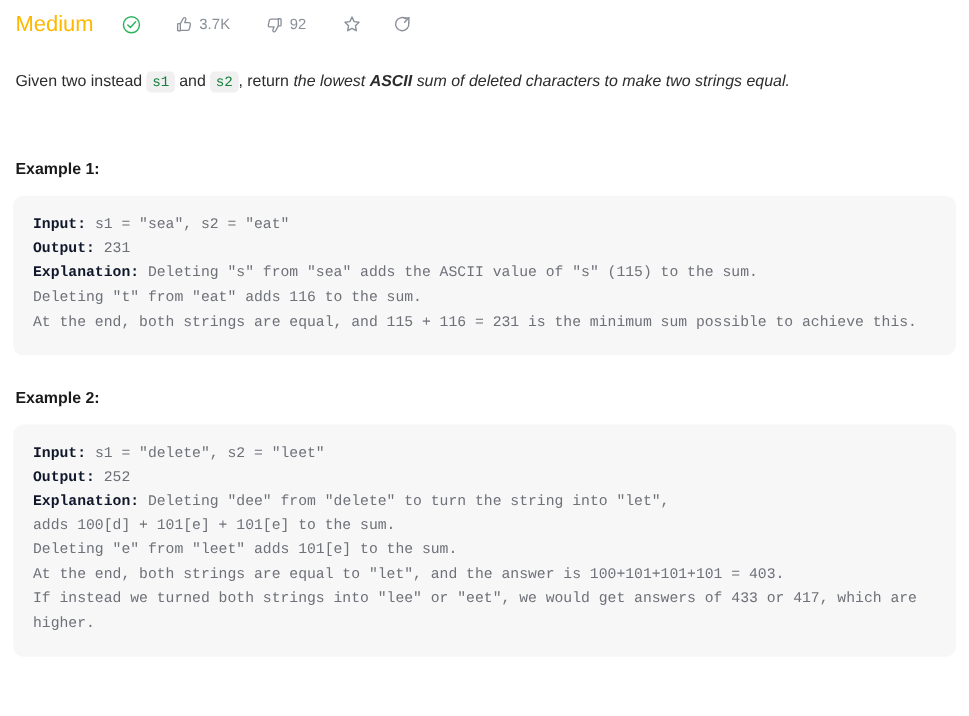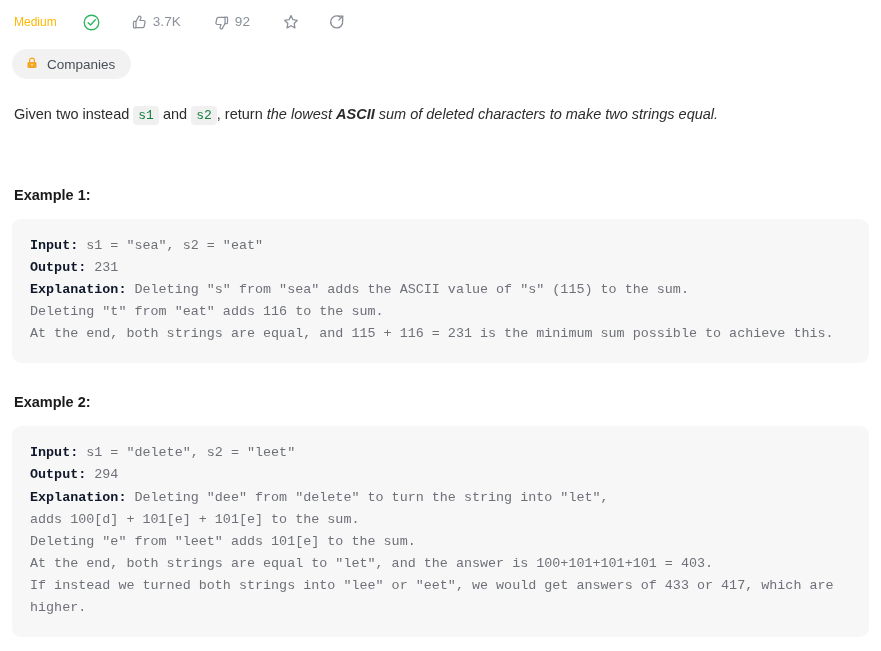--- a/index.html
+++ b/index.html
@@ -23,21 +23,21 @@
 
   
   .meta-row {
     display: flex;
     align-items: center;
     height: 34px;
     padding-top: 5px;
     gap: 0;
   }
   .difficulty {
-    font-size: 12px;
+    font-size: 20px;
     font-weight: 500;
     color: #ffb800;
     line-height: 1;
     padding: 4px 6px 4px 2px;
     border-radius: 5px;
     cursor: pointer;
     white-space: nowrap;
   }
   .icon-btn {
     display: inline-flex;
@@ -185,46 +185,34 @@
       <span>
         <svg width="18" height="18" viewBox="0 0 24 24" fill="none" stroke="#8a8f98" stroke-width="1.7" stroke-linecap="round" stroke-linejoin="round">
           <path d="M19.4 10.4a8 8 0 1 1-3.1-4.9"></path>
           <path d="M13.6 4.3h6v6"></path>
           <path d="M19.6 4.3l-5.2 5.2"></path>
         </svg>
       </span>
     </div>
   </div>
 
-  <div class="tag-row">
-    <div class="tag-pill">
-      <span class="lock-icon">
-        <svg width="14" height="14" viewBox="0 0 24 24" fill="none">
-          <rect x="4.3" y="10.3" width="15.4" height="10.4" rx="2.3" fill="#f5a623"></rect>
-          <path d="M7.8 10.3V7.7a4.2 4.2 0 0 1 8.4 0v2.6" stroke="#f5a623" stroke-width="2.1" stroke-linecap="round"></path>
-          <circle cx="12" cy="15.2" r="1.35" fill="#ffffff"></circle>
-        </svg>
-      </span>
-      <span>Companies</span>
-    </div>
-  </div>
 
   <div class="statement">
     <span>Given two instead </span><span class="code-inline">s1</span><span> and </span><span class="code-inline">s2</span><span>, return </span><em><span>the lowest </span><b>ASCII</b><span> sum of deleted characters to make two strings equal.</span></em>
   </div>
 
   <div class="example-title example-1-title">Example 1:</div>
   <pre class="example-block"><b>Input:</b><span> s1 = "sea", s2 = "eat"</span>
 <b>Output:</b><span> 231</span>
 <b>Explanation:</b><span> Deleting "s" from "sea" adds the ASCII value of "s" (115) to the sum.
 Deleting "t" from "eat" adds 116 to the sum.
 At the end, both strings are equal, and 115 + 116 = 231 is the minimum sum possible to achieve this.</span></pre>
 
   <div class="example-title example-2-title">Example 2:</div>
   <pre class="example-block"><b>Input:</b><span> s1 = "delete", s2 = "leet"</span>
-<b>Output:</b><span> 294</span>
+<b>Output:</b><span> 252</span>
 <b>Explanation:</b><span> Deleting "dee" from "delete" to turn the string into "let",
 adds 100[d] + 101[e] + 101[e] to the sum.
 Deleting "e" from "leet" adds 101[e] to the sum.
 At the end, both strings are equal to "let", and the answer is 100+101+101+101 = 403.
 If instead we turned both strings into "lee" or "eet", we would get answers of 433 or 417, which are higher.</span></pre>
 
 </div>
 
 </body></html>

